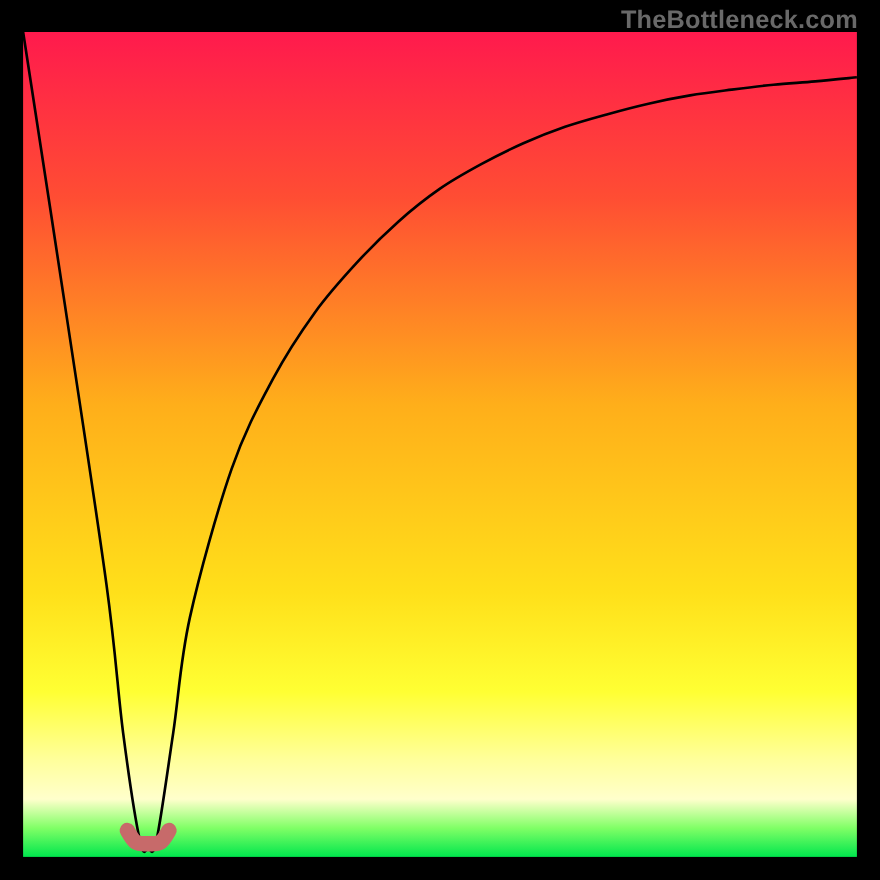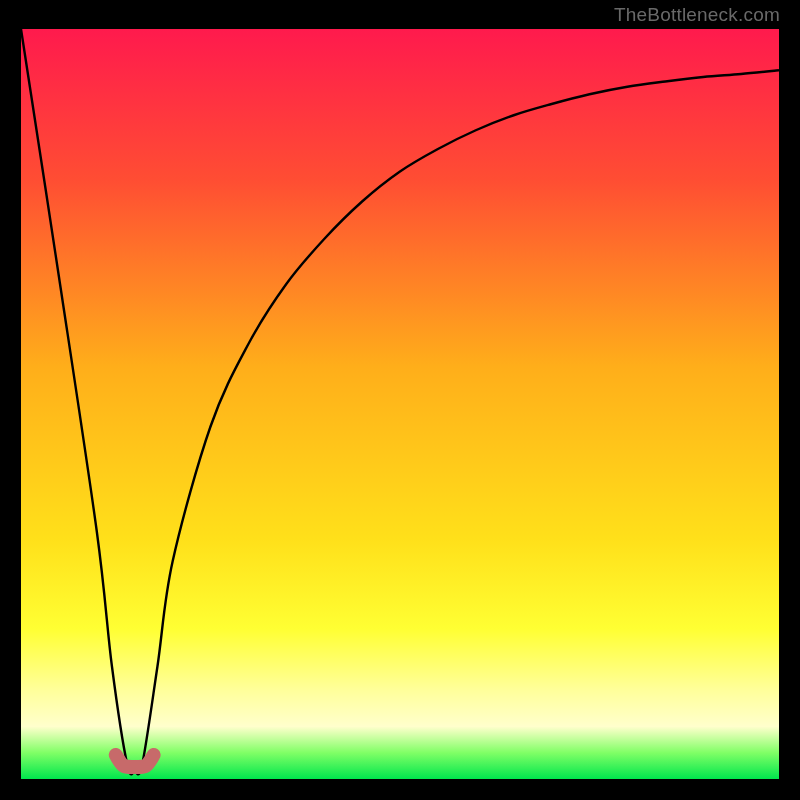--- a/index.html
+++ b/index.html
@@ -23,22 +23,22 @@
     left: 0;
     top: 0;
     width: 758px;
     height: 750px;
   }
   .watermark {
     position: absolute;
     top: 4px;
     right: 20px;
     font-family: Arial, Helvetica, sans-serif;
-    font-size: 19px;
-    font-weight: 400;
+    font-size: 23px;
+    font-weight: 700;
     color: #696969;
     letter-spacing: 0.2px;
   }
 </style>
 </head>
 <body>
 
 <div class="watermark">TheBottleneck.com</div>
 
 <div class="frame">

